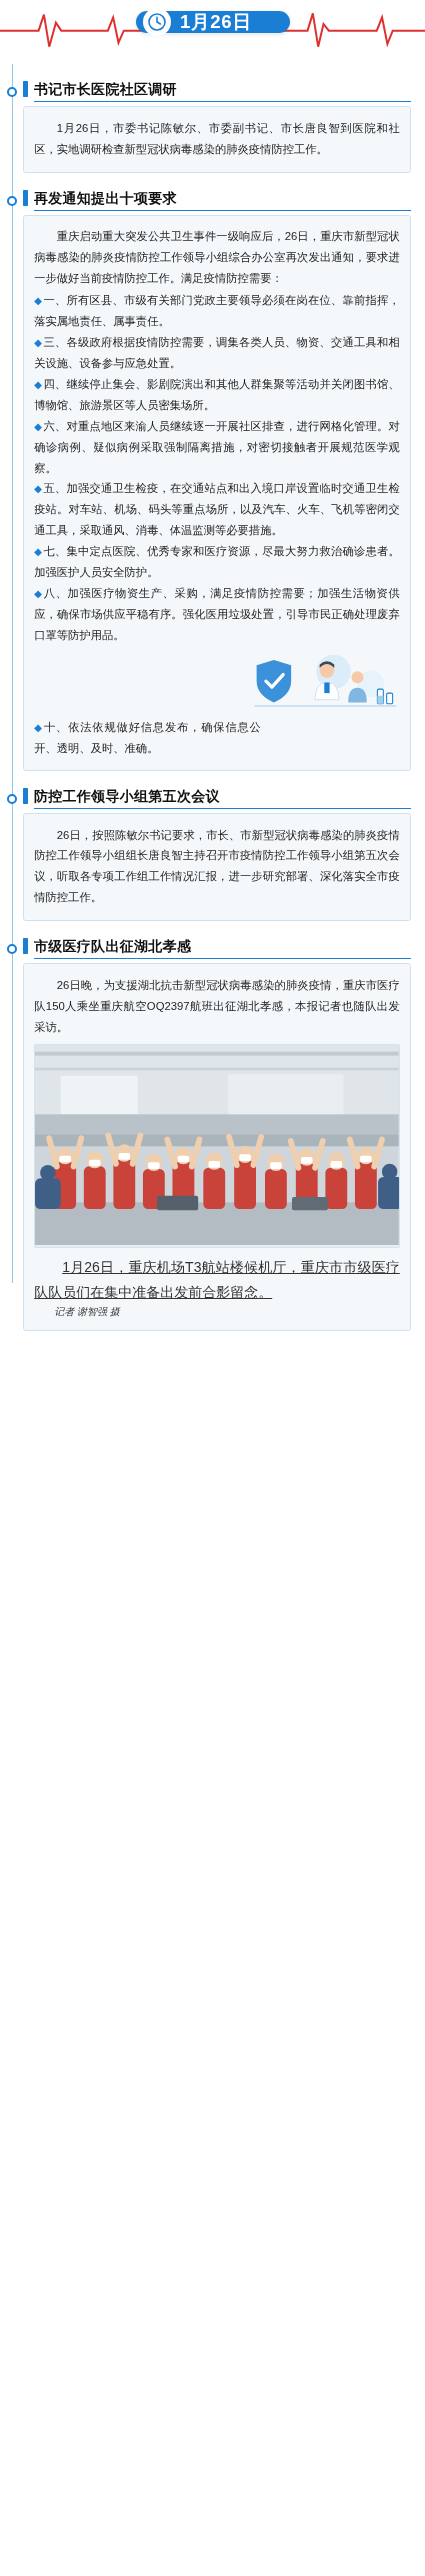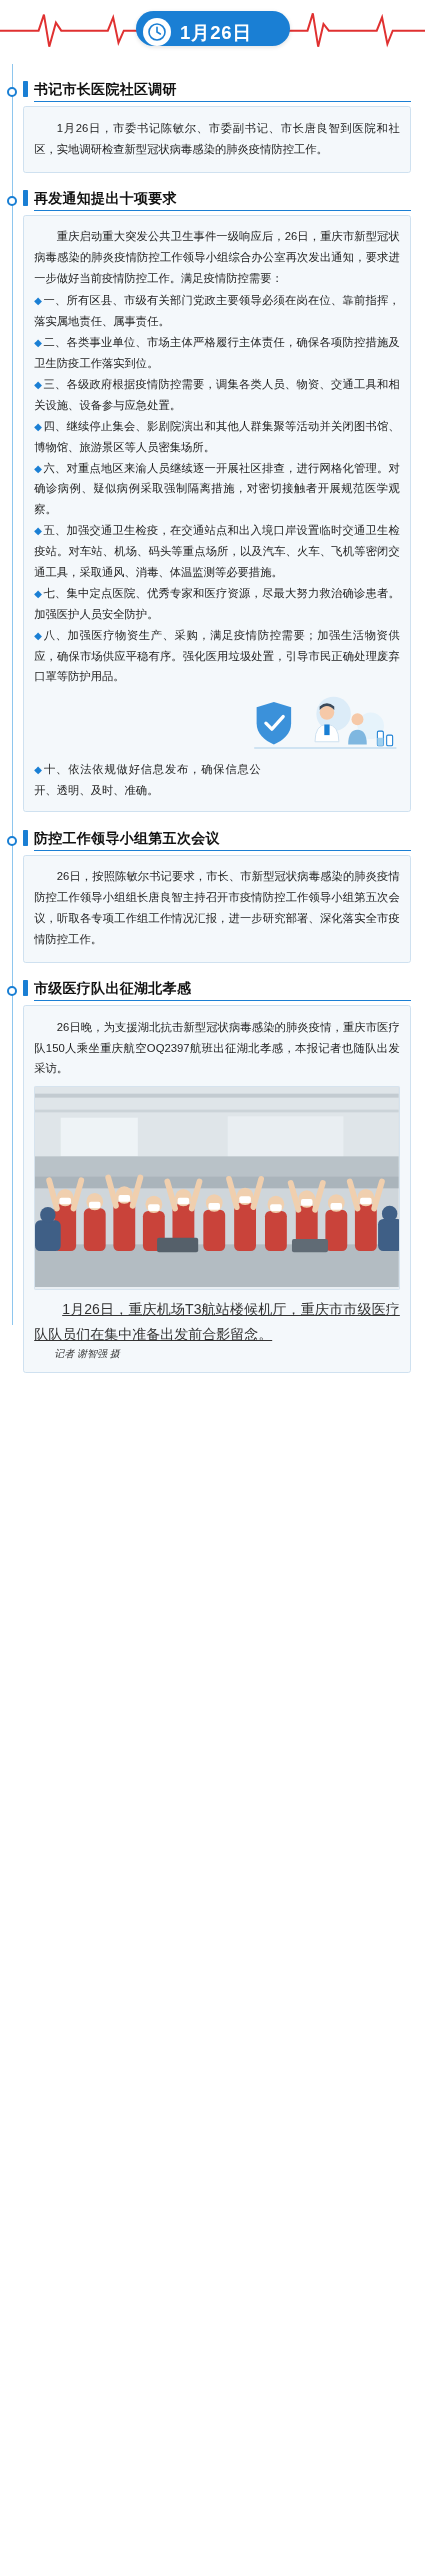--- a/index.html
+++ b/index.html
@@ -29,26 +29,26 @@
     position: absolute;
     left: 0; top: 0;
     width: 426px;
     height: 64px;
   }
   .date-pill {
     position: absolute;
     left: 50%;
     top: 10.6px;
     transform: translateX(-50%);
-    height: 35px;
+    height: 22px;
     min-width: 154px;
     background: #1a7fd4;
     border-radius: 19.3px;
     display: flex;
-    align-items: flex-end;
+    align-items: center;
     padding: 0 17.3px 0 6.7px;
     box-shadow: 0 1.3px 4px rgba(0,0,0,0.12);
   }
   .date-icon {
     width: 28px; height: 28px;
     border-radius: 50%;
     background: #ffffff;
     display: flex;
     align-items: center;
     justify-content: center;
@@ -221,21 +221,20 @@
 
     <div class="section-head">
       <span class="node"></span>
       <span class="bar"></span>
       <span class="section-title">再发通知提出十项要求</span>
     </div>
     <div class="card">
       <p class="para">重庆启动重大突发公共卫生事件一级响应后，26日，重庆市新型冠状病毒感染的肺炎疫情防控工作领导小组综合办公室再次发出通知，要求进一步做好当前疫情防控工作。满足疫情防控需要：</p>
 
       <p class="item"><span class="diamond">◆</span><span>一、所有区县、市级有关部门党政主要领导必须在岗在位、靠前指挥，落实属地责任、属事责任。</span></p>
-      <p class="item"><span class="diamond">◆</span><span>二、各类事业单位、市场主体严格履行主体责任，确保各项防控措施及卫生防疫工作落实到位。</span></p>
       <p class="item"><span class="diamond">◆</span><span>三、各级政府根据疫情防控需要，调集各类人员、物资、交通工具和相关设施、设备参与应急处置。</span></p>
       <p class="item"><span class="diamond">◆</span><span>四、继续停止集会、影剧院演出和其他人群集聚等活动并关闭图书馆、博物馆、旅游景区等人员密集场所。</span></p>
       <p class="item"><span class="diamond">◆</span><span>六、对重点地区来渝人员继续逐一开展社区排查，进行网格化管理。对确诊病例、疑似病例采取强制隔离措施，对密切接触者开展规范医学观察。</span></p>
       <p class="item"><span class="diamond">◆</span><span>五、加强交通卫生检疫，在交通站点和出入境口岸设置临时交通卫生检疫站。对车站、机场、码头等重点场所，以及汽车、火车、飞机等密闭交通工具，采取通风、消毒、体温监测等必要措施。</span></p>
       <p class="item"><span class="diamond">◆</span><span>七、集中定点医院、优秀专家和医疗资源，尽最大努力救治确诊患者。加强医护人员安全防护。</span></p>
       <p class="item"><span class="diamond">◆</span><span>八、加强医疗物资生产、采购，满足疫情防控需要；加强生活物资供应，确保市场供应平稳有序。强化医用垃圾处置，引导市民正确处理废弃口罩等防护用品。</span></p>
 
       <div class="illus">
         <svg width="166" height="69" viewBox="0 0 250 104">
 

